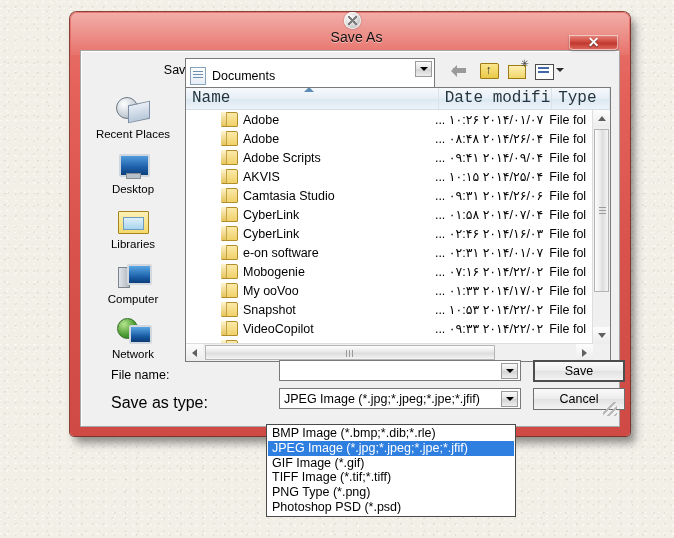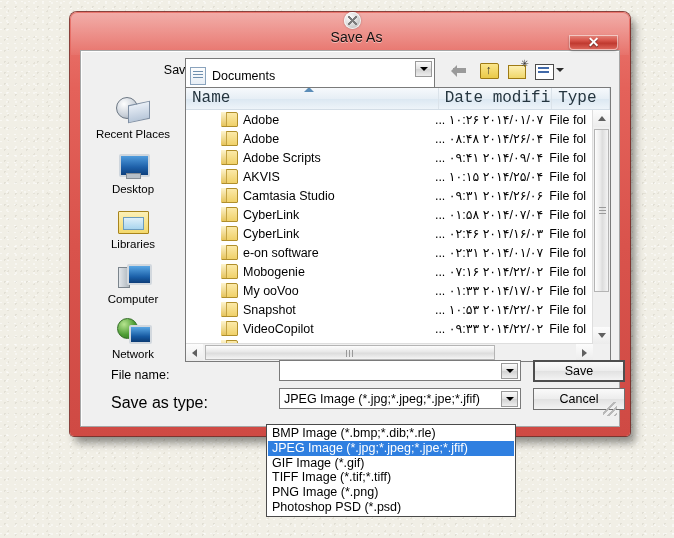--- a/index.html
+++ b/index.html
@@ -646,15 +646,15 @@
     </div>
 
   </div>
 </div>
 
 <div id="type-dropdown">
     <div class="dd-item">BMP Image (*.bmp;*.dib;*.rle)</div>
     <div class="dd-item selected">JPEG Image (*.jpg;*.jpeg;*.jpe;*.jfif)</div>
     <div class="dd-item">GIF Image (*.gif)</div>
     <div class="dd-item">TIFF Image (*.tif;*.tiff)</div>
-    <div class="dd-item">PNG Image (*.png)</div>
+    <div class="dd-item">PNG Type (*.png)</div>
     <div class="dd-item">Photoshop PSD (*.psd)</div>
   </div>
 
 </body></html>

